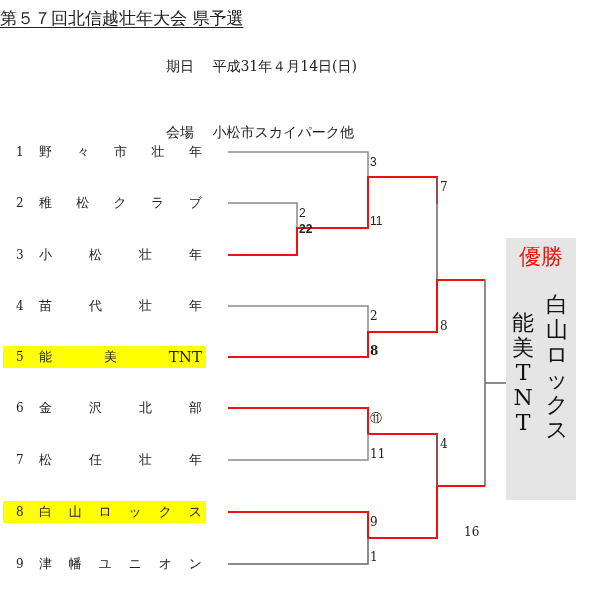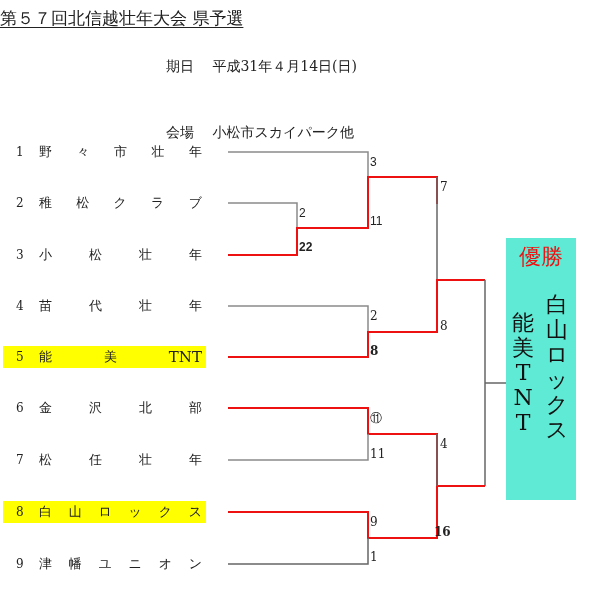--- a/index.html
+++ b/index.html
@@ -7,21 +7,21 @@
   .title{position:absolute;left:0;width:600px;top:7px;text-align:left;font-size:17px;}
   .title span{text-decoration:underline;text-underline-offset:3px;}
   .info{position:absolute;left:166px;font-size:14px;white-space:pre;text-align:center;}
   .team{position:absolute;left:3px;width:203px;height:22px;font-size:13px;line-height:22px;}
   .team.hl{background:#ffff00;}
   .team .num{position:absolute;left:13px;font-size:12px;}
   .team .name{position:absolute;left:36px;right:4px;display:flex;justify-content:space-between;}
   svg{position:absolute;left:0;top:0;}
   .score{position:absolute;font-size:12px;line-height:12px;}
   .score.sans{font-family:"Liberation Sans","DejaVu Sans",sans-serif;}
-  .champ{position:absolute;left:506px;top:238px;width:70px;height:262px;background:#5eead4;}
+  .champ{position:absolute;left:506px;top:238px;width:70px;height:262px;background:#e5e5e5;}
   .champ-label{position:absolute;left:0;width:70px;top:4px;text-align:center;color:#ee1111;font-size:22px;}
   .vtext{position:absolute;display:flex;flex-direction:column;align-items:center;font-size:22px;line-height:25px;color:#111;}
 </style>
 </head>
 <body>
 
 <div class="title"><span>第５７回北信越壮年大会 県予選</span></div>
 <div class="info" style="top:58px;"><span>期日</span>　 <span>平成31年４月14日(日)</span></div>
 <div class="info" style="top:76px;margin-top:48px;"><span>会場</span>　 <span>小松市スカイパーク他</span></div>
 
@@ -127,33 +127,33 @@
     <path d="M228 408 H368 V434 H437 V486" stroke="#ee1111" stroke-width="2"></path>
     <path d="M228 460 H368 V434" stroke="#8a8a8a"></path>
     <path d="M228 512 H368 V538 H437 V486 H485" stroke="#ee1111" stroke-width="2"></path>
     <path d="M228 564 H368 V538" stroke="#666"></path>
     <path d="M437 434 V486" stroke="#666"></path>
     <path d="M485 383 H506" stroke="#666"></path>
   </g>
 </svg>
 
 <div class="score sans" style="left:299px;top:207px;">2</div>
-<div class="score sans" style="left:299px;top:241px;font-weight:bold;">22</div>
+<div class="score sans" style="left:299px;top:223px;font-weight:bold;">22</div>
 <div class="score sans" style="left:370px;top:156px;">3</div>
 <div class="score sans" style="left:370px;top:215px;">11</div>
 <div class="score" style="left:370px;top:310px;">2</div>
 <div class="score" style="left:370px;top:345px;font-weight:bold;">8</div>
 <div class="score" style="left:370px;top:412px;">⑪</div>
 <div class="score" style="left:370px;top:448px;">11</div>
 <div class="score" style="left:370px;top:516px;">9</div>
 <div class="score" style="left:370px;top:551px;">1</div>
 <div class="score" style="left:440px;top:181px;">7</div>
 <div class="score" style="left:440px;top:320px;">8</div>
 <div class="score" style="left:440px;top:438px;">4</div>
-<div class="score" style="left:434px;top:526px;font-weight:bold;">16</div>
+<div class="score" style="left:464px;top:526px;">16</div>
 
 <div class="champ">
   <div class="champ-label">優勝</div>
   <div class="vtext" id="winner" style="left:36px;top:54px;width:30px;">
       <span>白</span>
       <span>山</span>
       <span>ロ</span>
       <span>ッ</span>
       <span>ク</span>
       <span>ス</span>

